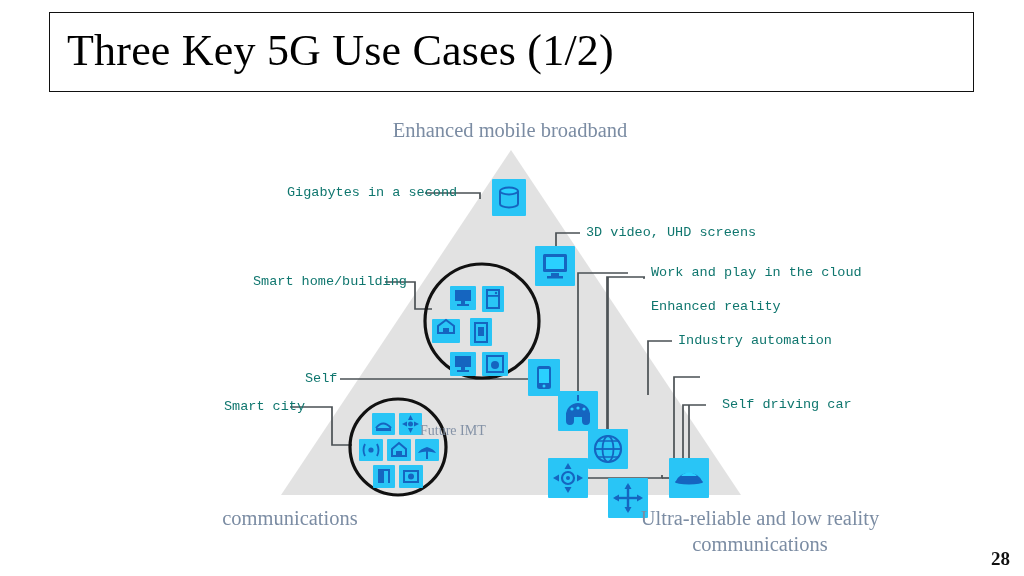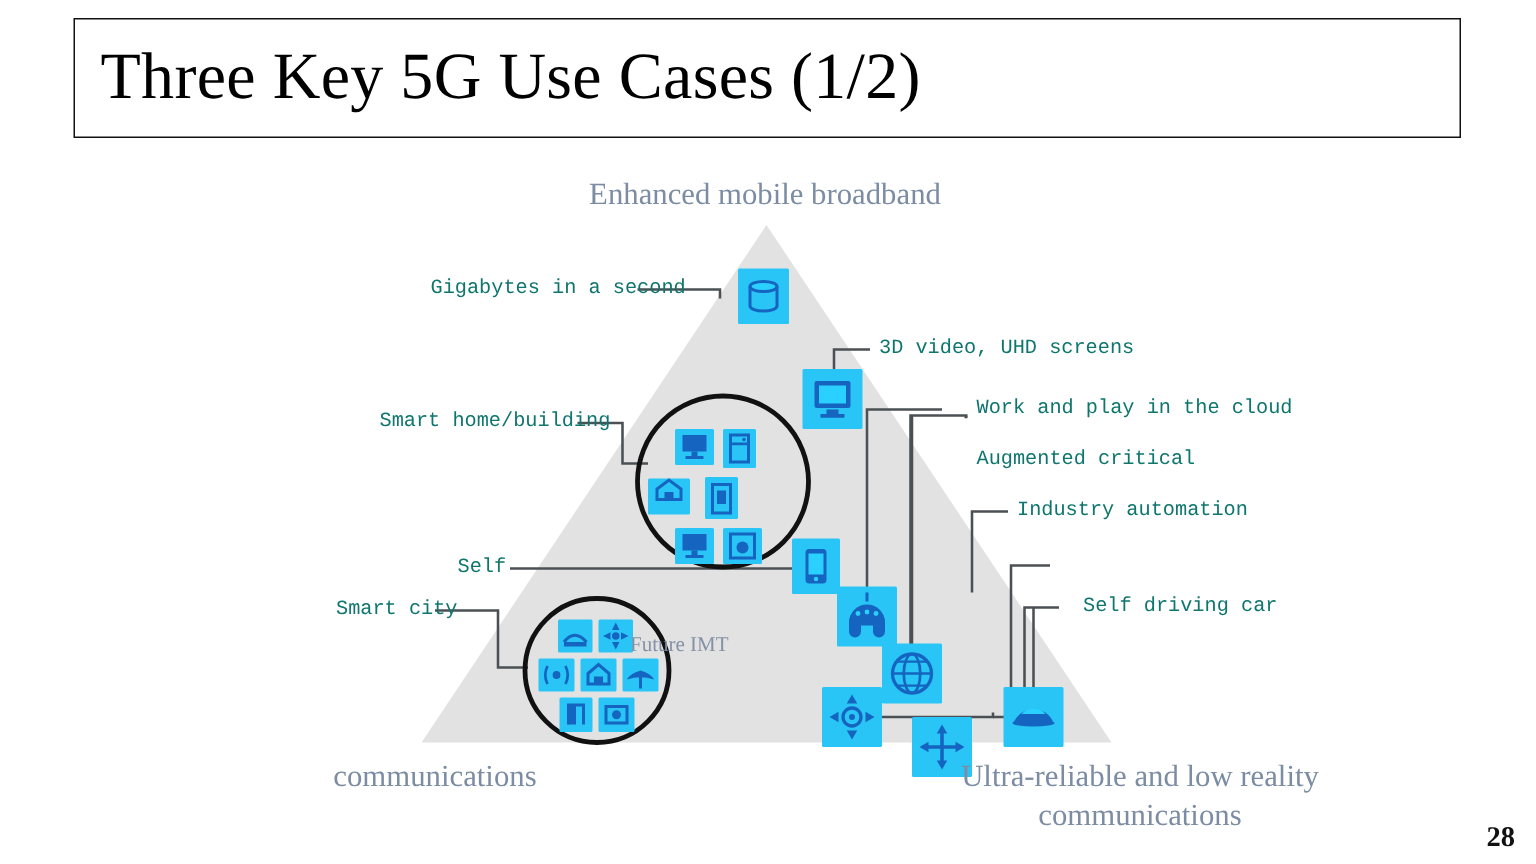--- a/index.html
+++ b/index.html
@@ -345,21 +345,21 @@
   <div class="lbl" style="left:253px; top:179px;">Smart home/building</div>
 
   <div class="lbl" style="left:305px; top:276px;">Self</div>
 
   <div class="lbl" style="left:224px; top:304px;">Smart city</div>
 
   <div class="lbl" style="left:586px; top:130px;">3D video, UHD screens</div>
 
   <div class="lbl" style="left:634px; top:170px;margin-left:17px;">Work and play in the cloud</div>
 
-  <div class="lbl" style="left:651px; top:204px;">Augmented critical</div>
+  <div class="lbl" style="left:651px; top:204px;">Enhanced reality</div>
 
   <div class="lbl" style="left:678px; top:238px;">Industry automation</div>
 
 
   <div class="lbl" style="left:722px; top:302px;">Self driving car</div>
 
 </div>
 
 <div id="page-number">28</div>
 

